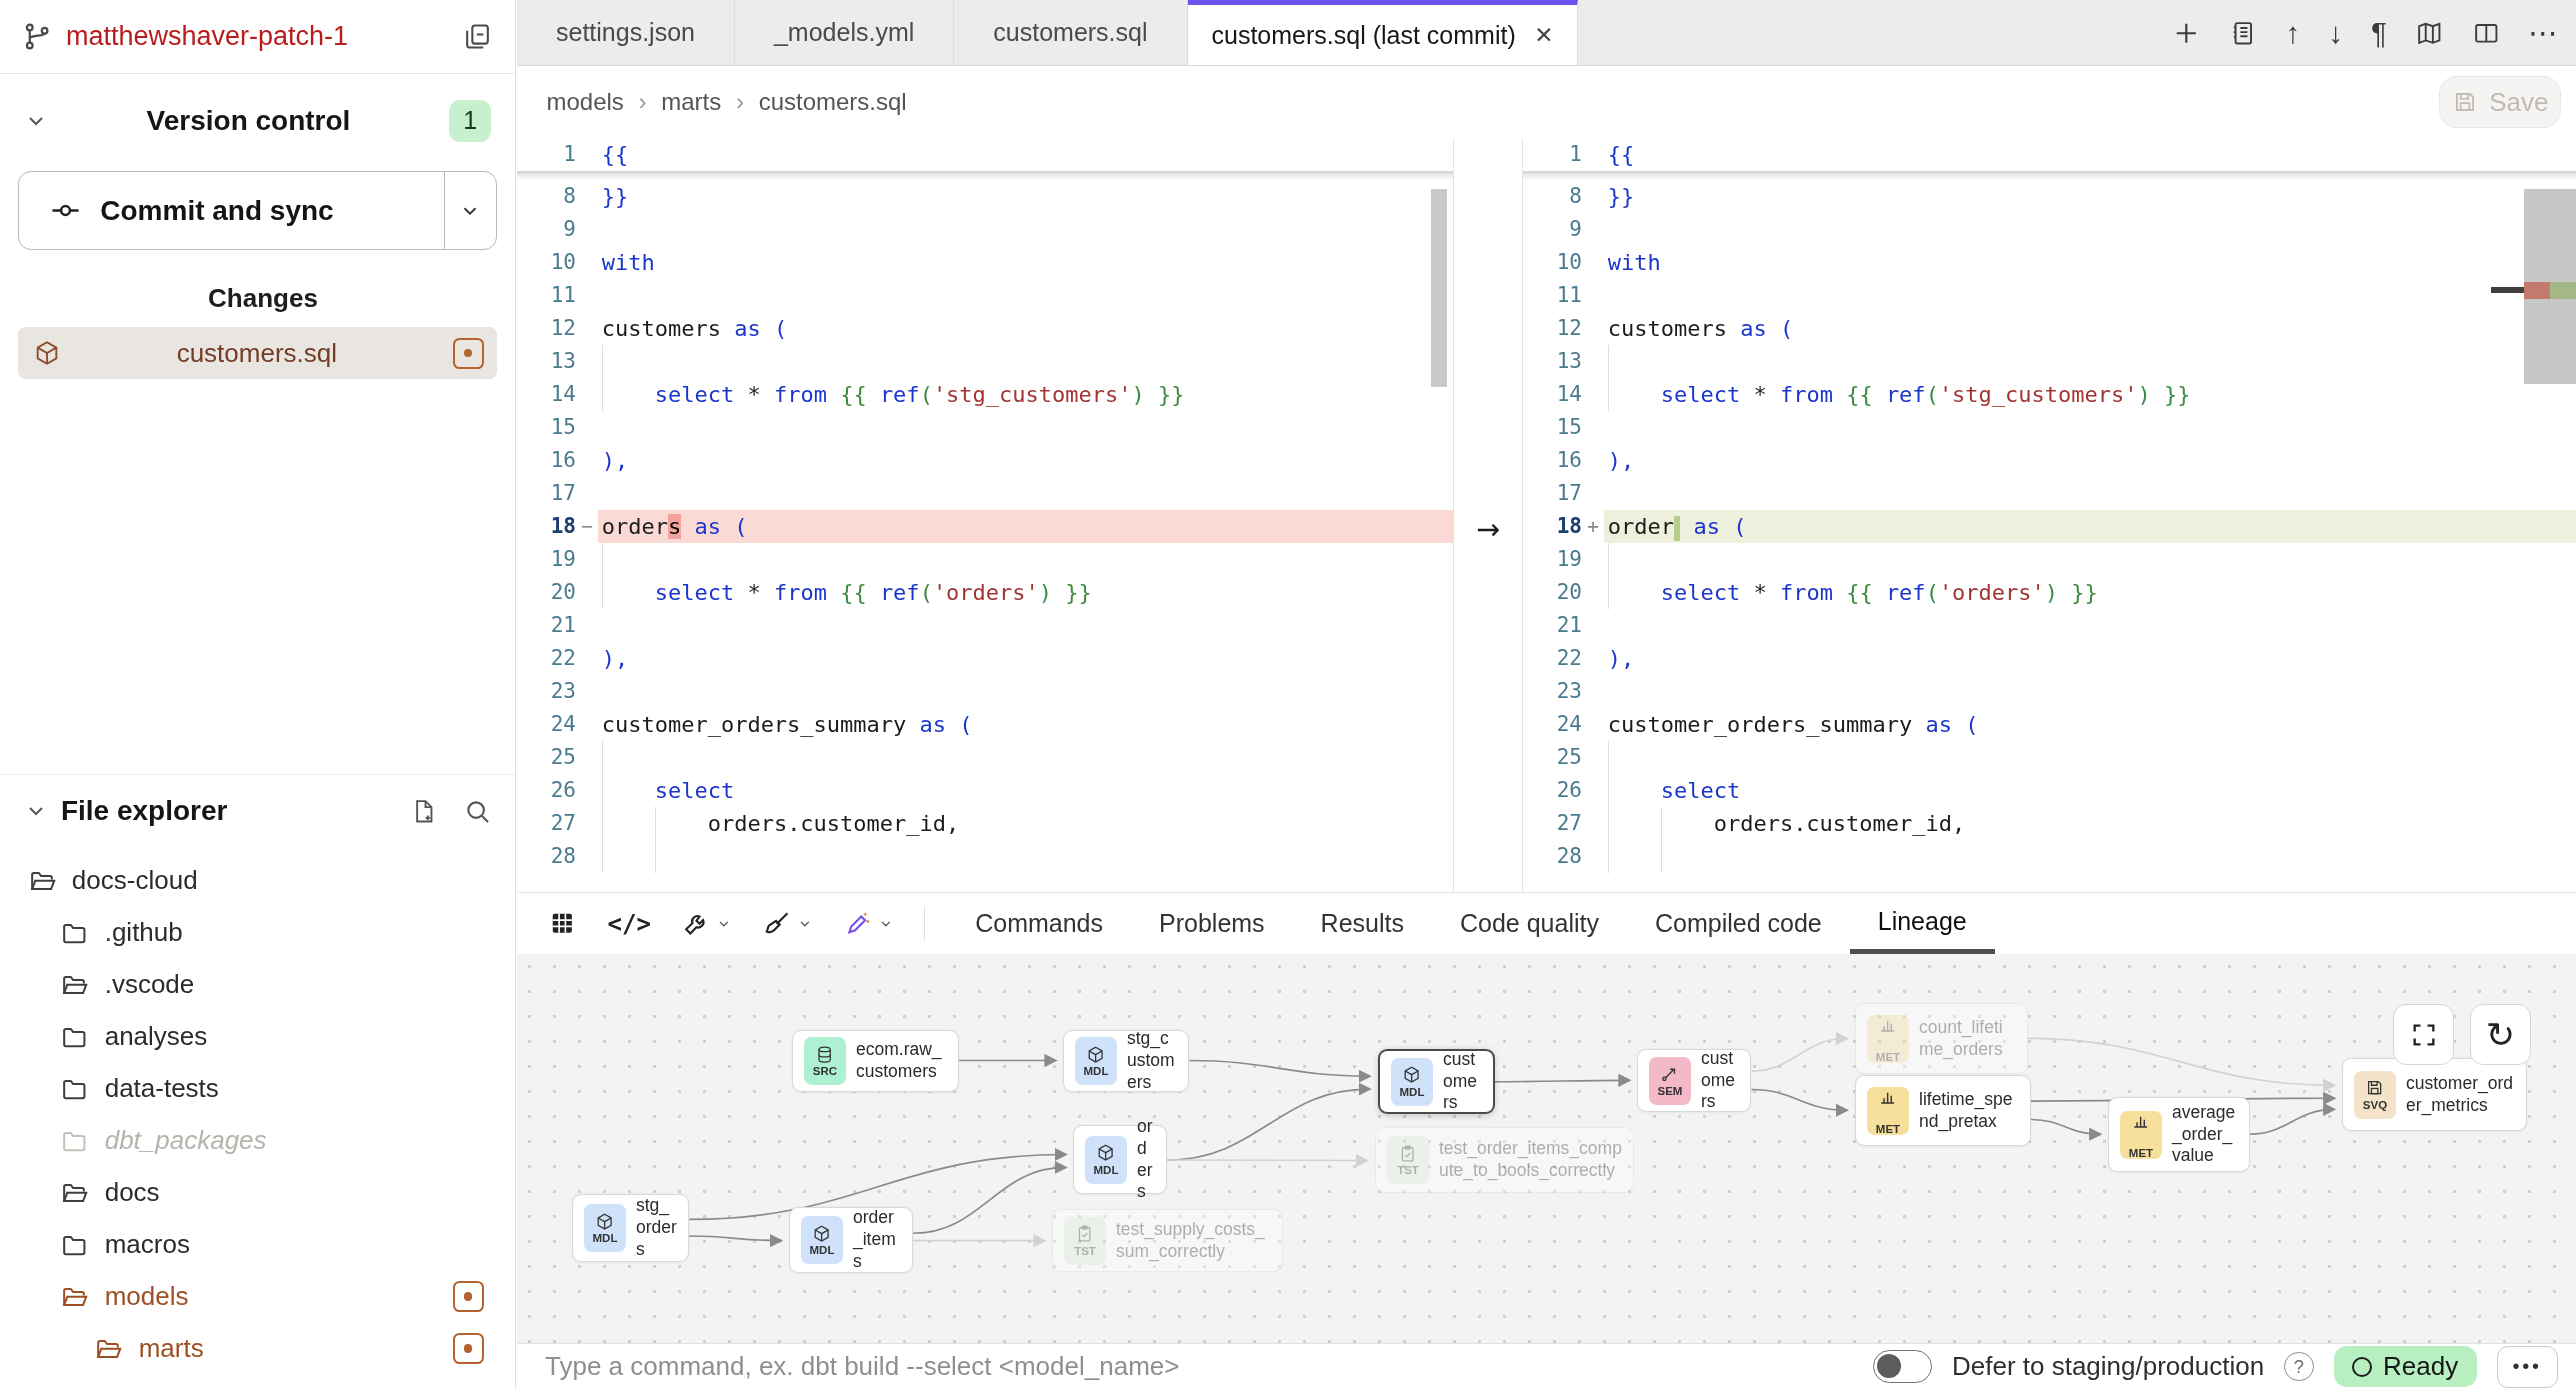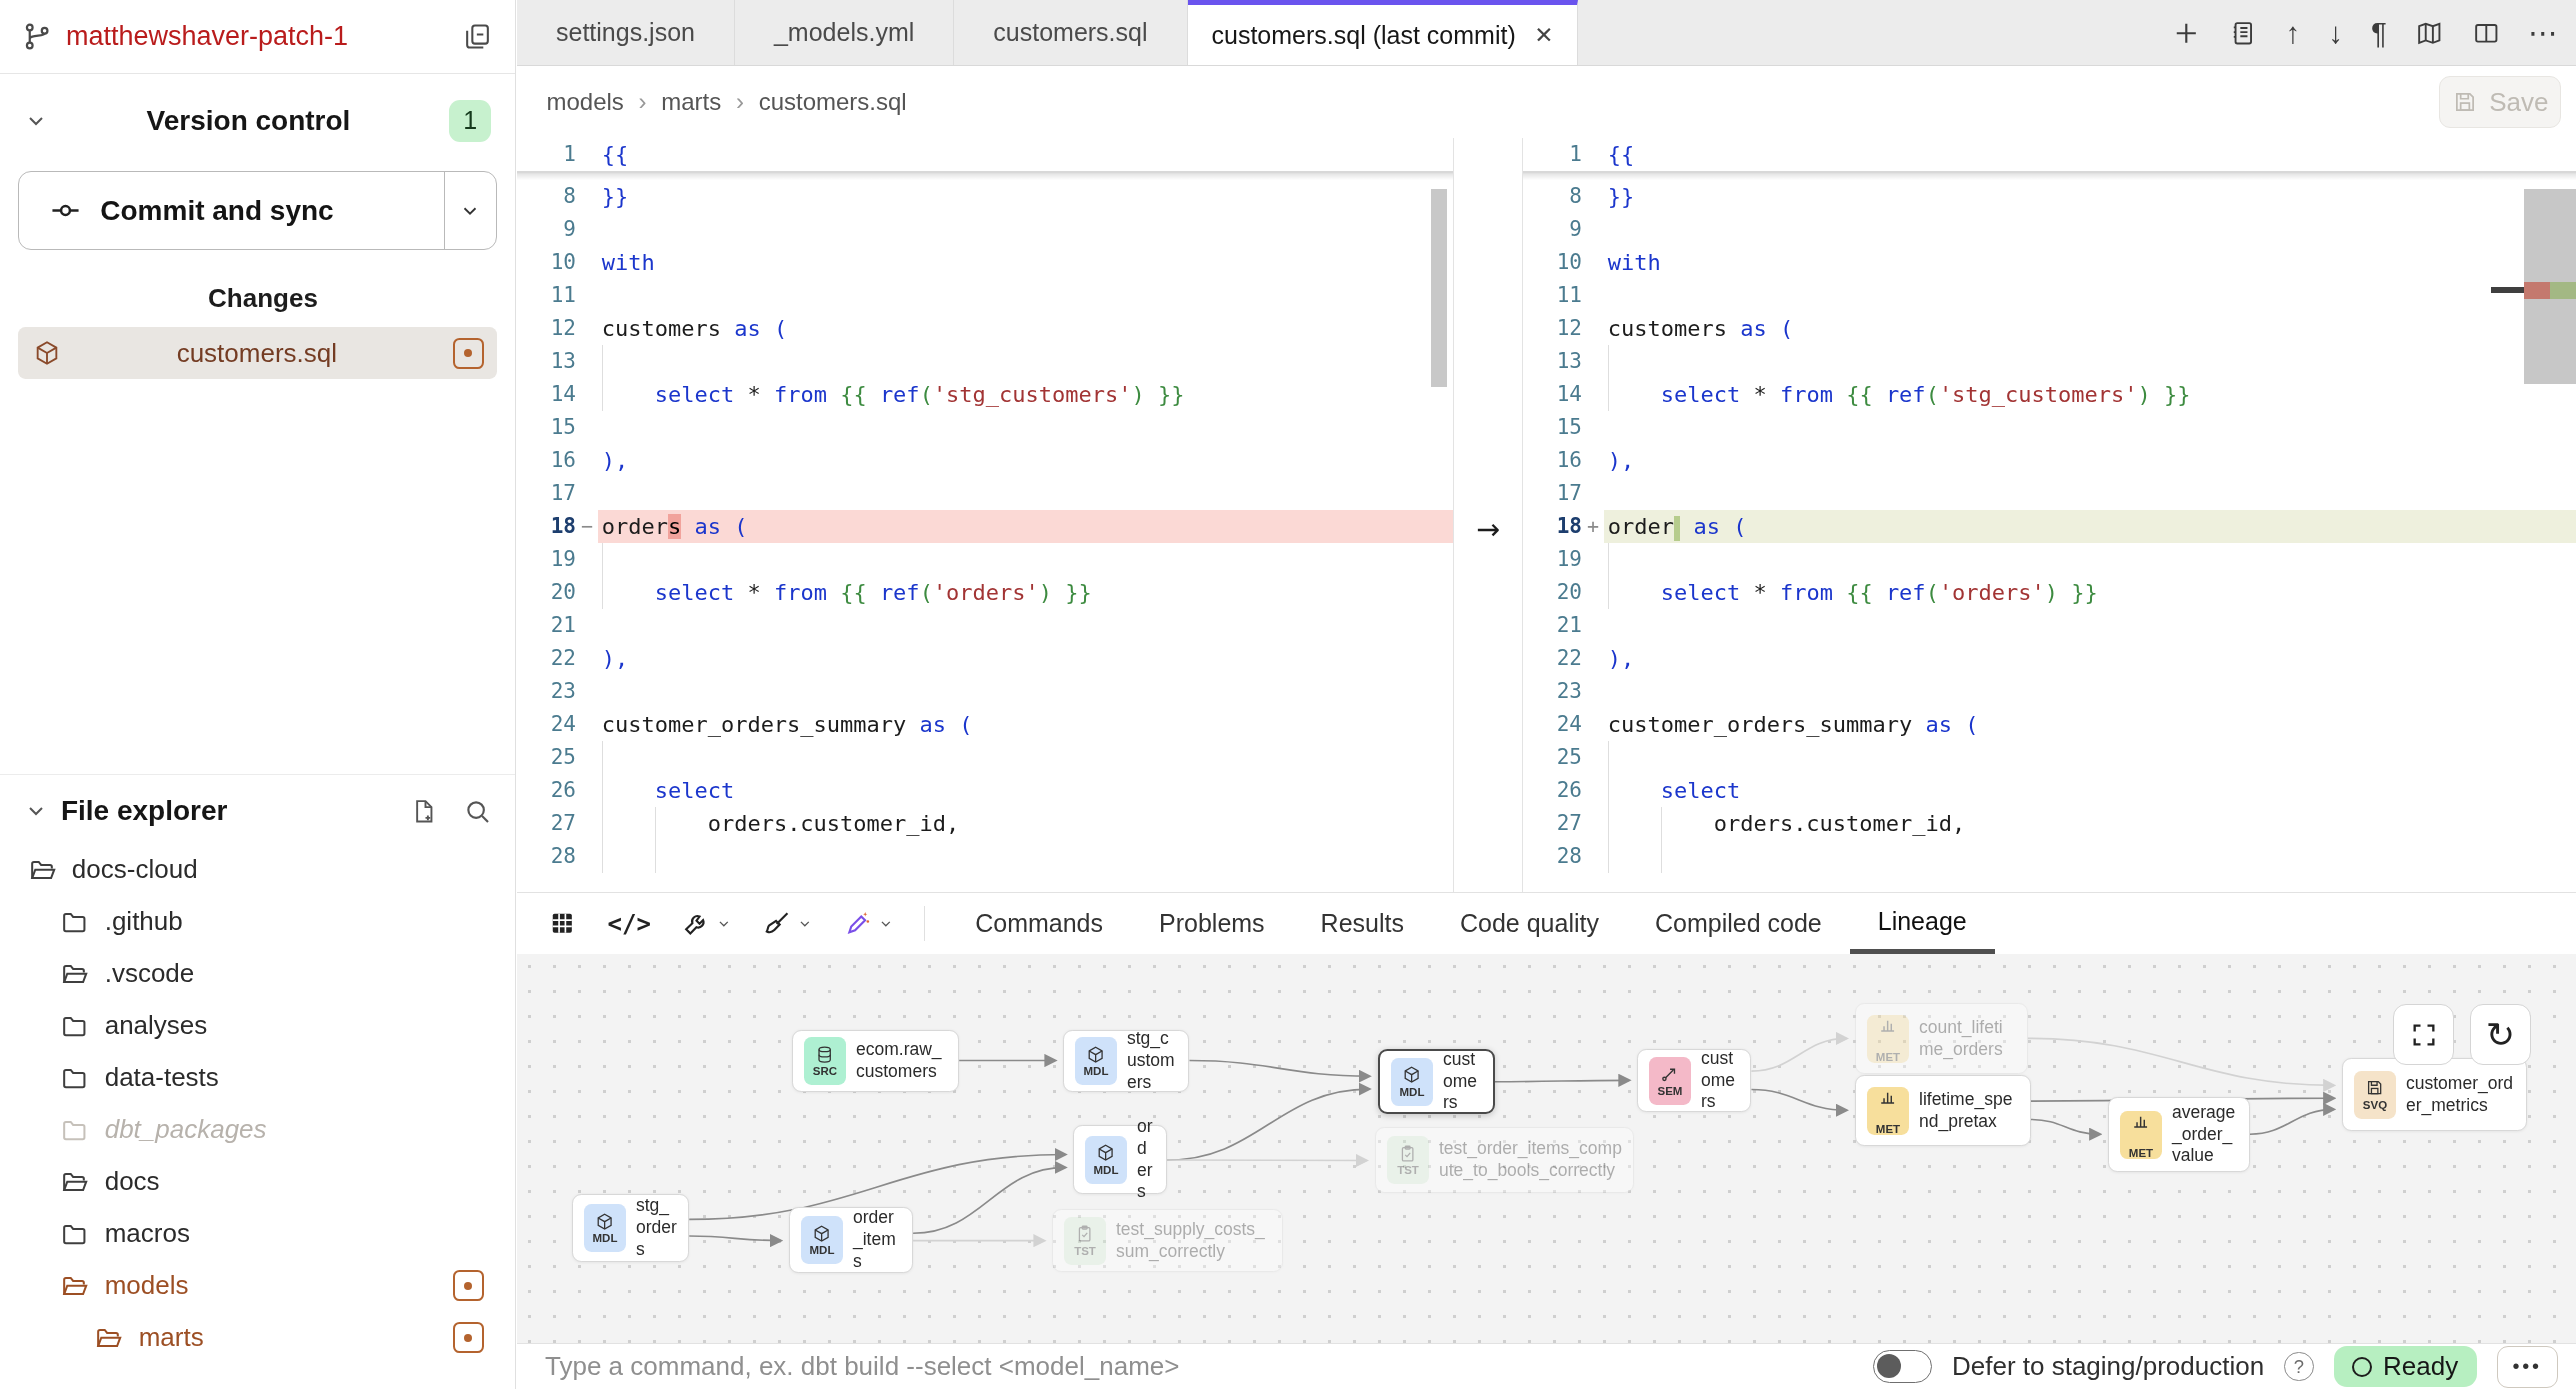--- a/index.html
+++ b/index.html
@@ -25,42 +25,42 @@
   .changes-label { margin:33px 0 13px 11px; font-size:26px; font-weight:bold; color:#1d1d1d; }
   .change-row { height:52px; background:#e9e6e2; border-radius:7.4px; display:flex; align-items:center; gap:14.7px; padding:0 13px 0 14.7px; }
   .change-row .i { font-size:28px; color:#8a4a2b; }
   .change-name { flex:1; font-size:26px; color:#743c23; }
   .mod-badge { width:31px; height:31px; border:2.3px solid #b4632e; border-radius:6.4px; position:relative; flex:none; }
   .mod-badge::after { content:""; position:absolute; left:50%; top:50%; width:8.3px; height:8.3px; margin:-4.1px 0 0 -4.1px; border-radius:50%; background:#b4632e; }
   .fe { position:absolute; left:0; right:0; top:774px; border-top:0.9px solid #ececec; padding:13px 18.4px 0 18.4px; }
   .fe-icons { display:flex; gap:24px; color:#3c3c3c; }
   .fe-icons .i { font-size:28.6px; }
   #file-tree { margin-top:9.2px; }
-  .tree-row { height:52px; display:flex; align-items:center; gap:15.7px; font-size:26px; color:#2b2b2b; }
+  .tree-row { height:52px; display:flex; align-items:flex-end; gap:15.7px; font-size:26px; color:#2b2b2b; }
   .tree-row .i { font-size:28.6px; color:#3f3f3f; flex:none; }
   .tree-row .lbl { flex:1; }
   .tree-row.muted { color:#b7b2ac; font-style:italic; }
   .tree-row.muted .i { color:#c6c1ba; }
   .tree-row.changed { color:#9c4f24; }
   .tree-row.changed .i { color:#9c4f24; }
 
   
   #main { position:absolute; left:517px; top:0; width:2059px; height:1389px; }
   #tabbar { position:relative; height:66px; background:#ececec; border-bottom:0.9px solid #d9d9d9; display:flex; }
   .tab { display:flex; align-items:center; padding:0 39px; font-size:25px; color:#4a4a4a; border-right:0.9px solid #dcdcdc; gap:18.4px; }
   .tab.active { background:#fff; color:#171717; border-top:5.5px solid #6a54ee; padding:0 24px; }
   .tab .close { font-size:23px; color:#444; }
   #tab-actions { position:absolute; right:18.4px; top:0; height:66px; display:flex; align-items:center; gap:28px; color:#3c3c3c; }
   #tab-actions .i { font-size:28.6px; }
   #tab-actions .tglyph { font-size:29.5px; line-height:1; }
 
   #crumbbar { position:relative; height:72px; background:#fff; display:flex; align-items:center; padding-left:29.5px; }
   #breadcrumb { display:flex; align-items:center; gap:14.7px; font-size:24px; color:#555; }
   #breadcrumb .sep { color:#999; font-size:24px; }
-  #save-btn { position:absolute; right:14.7px; top:10px; width:122px; height:52px; background:#f5f4f2; border:1.4px solid #e8e6e2; border-radius:11px; display:flex; align-items:center; justify-content:center; gap:11px; font-size:26px; color:#bfbbb4; }
+  #save-btn { position:absolute; right:14.7px; top:10px; width:122px; height:52px; background:#f5f4f2; border:1.4px solid #e8e6e2; border-radius:18px; display:flex; align-items:center; justify-content:center; gap:11px; font-size:26px; color:#bfbbb4; }
   #save-btn .i { font-size:26px; }
 
   
   #editor { position:absolute; left:0; top:138px; width:2059px; height:754px; background:#fff; overflow:hidden; font-family:"DejaVu Sans Mono", monospace; }
   .pane { position:absolute; top:0; bottom:0; overflow:hidden; }
   #pane-left { left:0; width:936px; }
   #pane-right { left:1006px; width:1053px; }
   #gutter { position:absolute; left:936px; width:70px; top:0; bottom:0; background:#fff; border-left:0.9px solid #e3e3e3; border-right:0.9px solid #e3e3e3; }
   .crow { height:33px; display:flex; white-space:pre; font-size:22px; line-height:33px; }
   .lnum { width:59px; flex:none; text-align:right; color:#4b7b8f; font-size:21px; }

